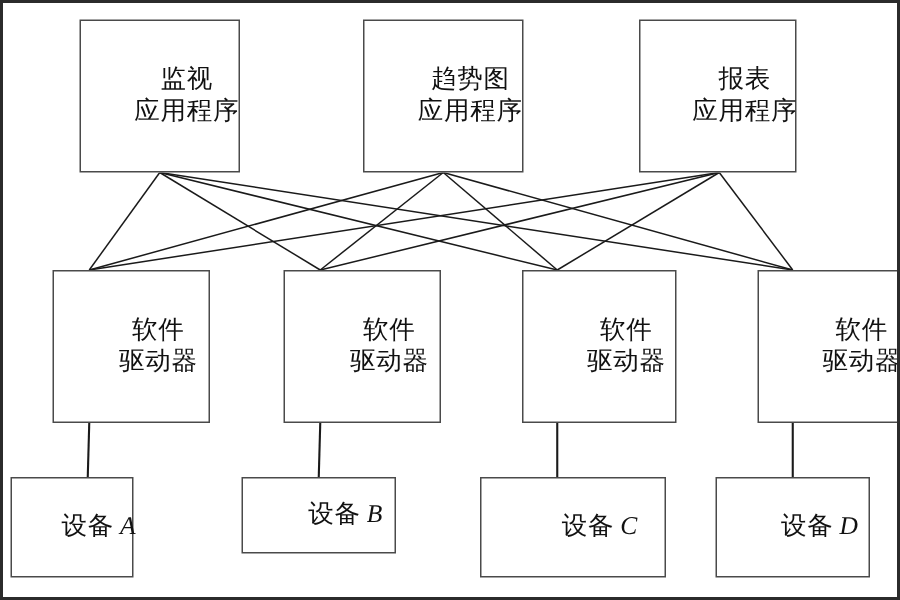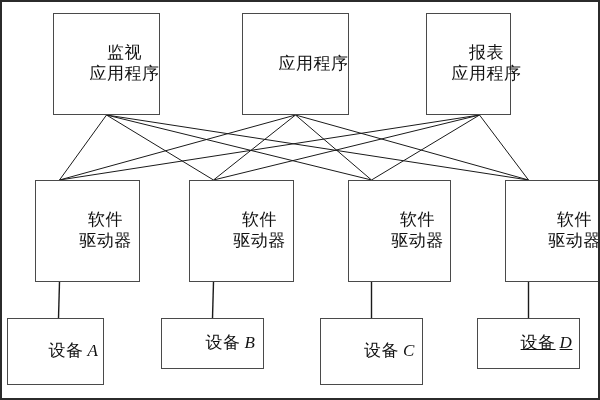--- a/index.html
+++ b/index.html
@@ -101,51 +101,52 @@
       <line x1="371.5" y1="282" x2="371.5" y2="318" stroke="#1a1a1a" stroke-width="1.4"></line>
       <line x1="528.5" y1="282" x2="528.5" y2="318" stroke="#1a1a1a" stroke-width="1.4"></line>
     </svg>
 
   <div id="nodes">
       <div class="node app" style="left: 53px; top: 13px; width: 107px; height: 102px; border-color: rgb(74, 74, 74); color: rgb(17, 17, 17);">
         <span class="line1">监视</span>
         <span class="line2">应用程序</span>
       </div>
       <div class="node app" style="left: 242px; top: 13px; width: 107px; height: 102px; border-color: rgb(74, 74, 74); color: rgb(17, 17, 17);">
+        <span class="line1">趋势图</span>
         <span class="line2">应用程序</span>
       </div>
-      <div class="node app" style="left: 426px; top: 13px; width: 85px; height: 102px; border-color: rgb(74, 74, 74); color: rgb(17, 17, 17);">
+      <div class="node app" style="left: 426px; top: 13px; width: 105px; height: 102px; border-color: rgb(74, 74, 74); color: rgb(17, 17, 17);">
         <span class="line1">报表</span>
         <span class="line2">应用程序</span>
       </div>
       <div class="node driver" style="left: 7px; top: 180px; width: 105px; height: 102px; border-color: rgb(74, 74, 74); color: rgb(17, 17, 17);">
         <span class="line1">软件</span>
         <span class="line2">驱动器</span>
       </div>
       <div class="node driver" style="left: 161px; top: 180px; width: 105px; height: 102px; border-color: rgb(74, 74, 74); color: rgb(17, 17, 17);">
         <span class="line1">软件</span>
         <span class="line2">驱动器</span>
       </div>
       <div class="node driver" style="left: 320px; top: 180px; width: 103px; height: 102px; border-color: rgb(74, 74, 74); color: rgb(17, 17, 17);">
         <span class="line1">软件</span>
         <span class="line2">驱动器</span>
       </div>
       <div class="node driver" style="left: 477px; top: 180px; width: 103px; height: 102px; border-color: rgb(74, 74, 74); color: rgb(17, 17, 17);">
         <span class="line1">软件</span>
         <span class="line2">驱动器</span>
       </div>
-      <div class="node device" style="left: 7px; top: 318px; width: 97px; height: 67px; border-color: rgb(74, 74, 74); color: rgb(17, 17, 17);">
+      <div class="node device" style="left: 7px; top: 318px; width: 82px; height: 67px; border-color: rgb(74, 74, 74); color: rgb(17, 17, 17);">
         <span class="device-label"><span>设备</span><span class="device-letter">A</span></span>
       </div>
       <div class="node device" style="left: 161px; top: 318px; width: 103px; height: 51px; border-color: rgb(74, 74, 74); color: rgb(17, 17, 17);">
         <span class="device-label"><span>设备</span><span class="device-letter">B</span></span>
       </div>
-      <div class="node device" style="left: 320px; top: 318px; width: 103px; height: 67px; border-color: rgb(74, 74, 74); color: rgb(17, 17, 17);">
+      <div class="node device" style="left: 320px; top: 318px; width: 124px; height: 67px; border-color: rgb(74, 74, 74); color: rgb(17, 17, 17);">
         <span class="device-label"><span>设备</span><span class="device-letter">C</span></span>
       </div>
-      <div class="node device" style="left: 477px; top: 318px; width: 103px; height: 51px; border-color: rgb(74, 74, 74); color: rgb(17, 17, 17); text-decoration: underline;">
+      <div class="node device" style="left: 477px; top: 318px; width: 103px; height: 67px; border-color: rgb(74, 74, 74); color: rgb(17, 17, 17);">
         <span class="device-label"><span>设备</span><span class="device-letter">D</span></span>
       </div>
     </div>
 
   <div id="frame" style="border-color: rgb(43, 43, 43);"></div>
 
 </div>
 
 </body></html>

